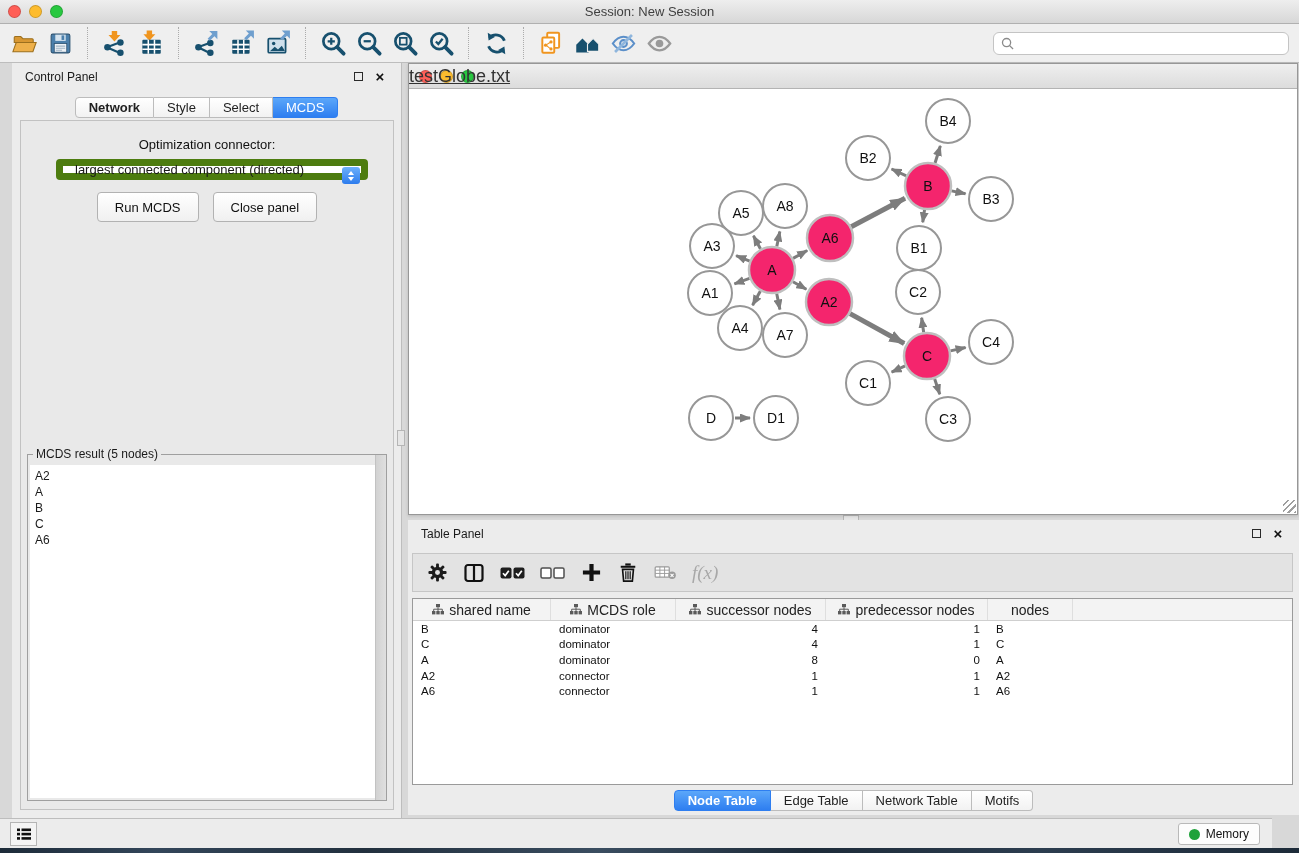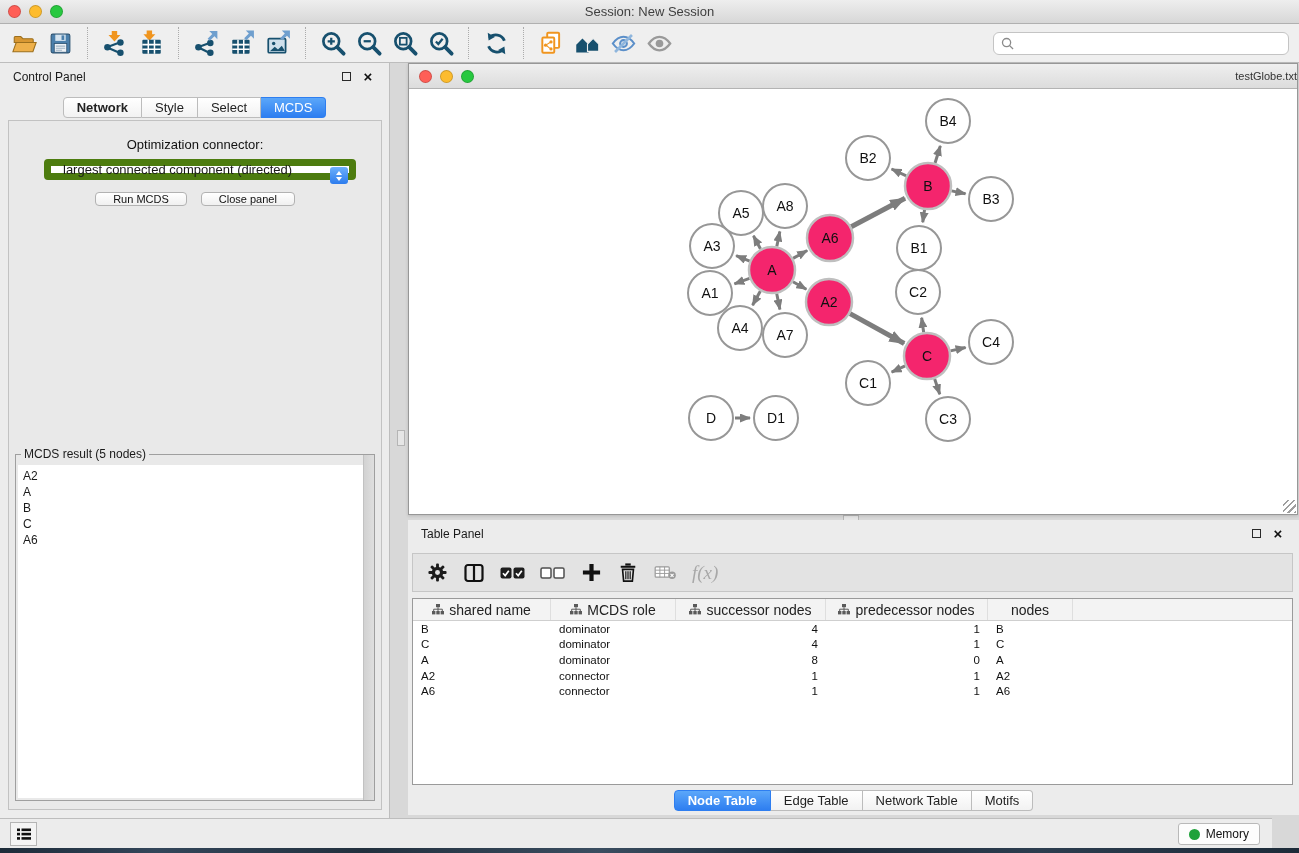--- a/index.html
+++ b/index.html
@@ -30,50 +30,50 @@
   .panel-head .sp { flex:1; }
   .win-btn { width:16px; height:16px; display:flex; align-items:center; justify-content:center; margin-left:6px; }
   .float-glyph { width:9px; height:9px; border:1.5px solid #2a2a2a; }
   .close-glyph { font-size:15px; font-weight:700; color:#111; line-height:12px; }
   .seg { height:21px; line-height:20px; padding:0 13px; font-size:13px;
     background:linear-gradient(#ffffff,#f2f2f2); border:1px solid #bcbcbc; border-left:none; color:#222; cursor:default; }
   .seg:first-child { border-left:1px solid #bcbcbc; border-radius:4px 0 0 4px;font-weight:bold; }
   .seg:last-child { border-radius:0 4px 4px 0; }
   .seg.active { background:linear-gradient(#5ba7fa,#2e7ef0); border-color:#2e7ef0; color:#fff; }
   
-  .control-panel { position:absolute; left:0; top:63px; width:390px; height:755px;
+  .control-panel { position:absolute; left:12px; top:63px; width:390px; height:755px;
     background:#ececec; border-right:1px solid #bdbdbd; }
   .seg-tabs { display:flex; justify-content:center; margin-top:7px; }
   .cp-body { position:absolute; left:8px; top:57px; width:374px; height:690px;
     background:#e9e9e9; border:1px solid #c2c2c2; }
   .opt-label { margin-top:16px; text-align:center; font-size:13px; color:#111; }
   .dropdown { position:absolute; left:35px; top:38px; width:312px; height:21px;
     background:#fff; border:7px solid #4d7c0f; border-radius:4px;
     display:flex; align-items:center; font-size:13px; padding-left:12px; }
   .dd-step { position:absolute; right:1px; top:1px; width:18px; height:17px; border-radius:3px;
     background:linear-gradient(#6cb0fb,#2d7ced);
     display:flex; flex-direction:column; align-items:center; justify-content:center; gap:2px; }
   .arr-up { width:0; height:0; border-left:3.5px solid transparent; border-right:3.5px solid transparent; border-bottom:4px solid #fff; }
   .arr-dn { width:0; height:0; border-left:3.5px solid transparent; border-right:3.5px solid transparent; border-top:4px solid #fff; }
   .btn-row { position:absolute; top:71px; left:0; width:100%; display:flex; justify-content:center; gap:14px; }
-  .push-btn { height:14px; padding:0 17px; background:linear-gradient(#ffffff,#f0f0f0);
-    border:1px solid #b2b2b2; border-radius:4px; font-size:11px; color:#111; }
+  .push-btn { height:30px; padding:0 17px; background:linear-gradient(#ffffff,#f0f0f0);
+    border:1px solid #b2b2b2; border-radius:4px; font-size:13px; color:#111; }
   .result { position:absolute; left:6px; top:333px; width:360px; height:347px; border:1px solid #9f9f9f; }
   .result-label { position:absolute; left:5px; top:-8px; background:#e9e9e9; padding:0 3px; font-size:12px; }
   .mcds-list { position:absolute; left:2px; right:2px; top:10px; bottom:2px; background:#fff;
     font-size:12px; padding:3px 0 0 5px; overflow:hidden; }
   .mcds-item { height:16px; line-height:16px; }
   .mcds-scroll { position:absolute; right:0; top:0; bottom:0; width:11px;
     background:linear-gradient(90deg,#d2d2d2,#dfdfdf); border-left:1px solid #c2c2c2; }
   
   .net-win { position:absolute; left:408px; top:63px; width:890px; height:452px;
     background:#fff; border:1px solid #979797; box-shadow:0 1px 3px rgba(0,0,0,.15); }
   .net-title { height:25px; background:linear-gradient(#efefef,#dcdcdc); border-bottom:1px solid #b3b3b3;
     display:flex; align-items:center; padding:0 9px; position:relative; }
-  .net-title .title { position:absolute; left:0; right:0; text-align:right; font-size:11px; color:#333; }
+  .net-title .title { position:absolute; left:0; right:0; text-align:left; font-size:18px; color:#333;text-decoration:underline; }
   .net-canvas { position:absolute; left:0; top:25px; right:0; bottom:0; }
   .grip { position:absolute; right:1px; bottom:1px; width:13px; height:13px;
     background:repeating-linear-gradient(135deg, transparent 0 3px, #9e9e9e 3px 4.5px); }
   .v-grip { position:absolute; left:397px; top:430px; width:8px; height:16px; background:#e6e6e6; border:1px solid #b5b5b5; }
   .h-grip { position:absolute; left:843px; top:515px; width:16px; height:6px; background:#e6e6e6; border:1px solid #b5b5b5; }
   
   .table-panel { position:absolute; left:408px; top:520px; width:891px; height:295px; background:#ececec; }
   .tp-toolbar { position:absolute; left:4px; top:33px; right:6px; height:39px;
     background:#e3e3e3; border:1px solid #c6c6c6; display:flex; align-items:center; gap:15px; padding:0 13px; }
   .ttb-btn { display:flex; align-items:center; justify-content:center; min-width:22px; height:26px; }

